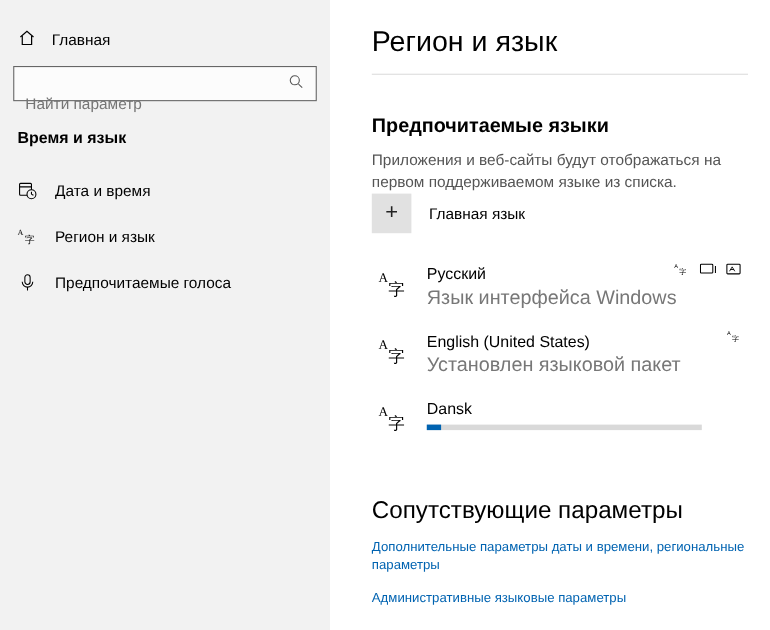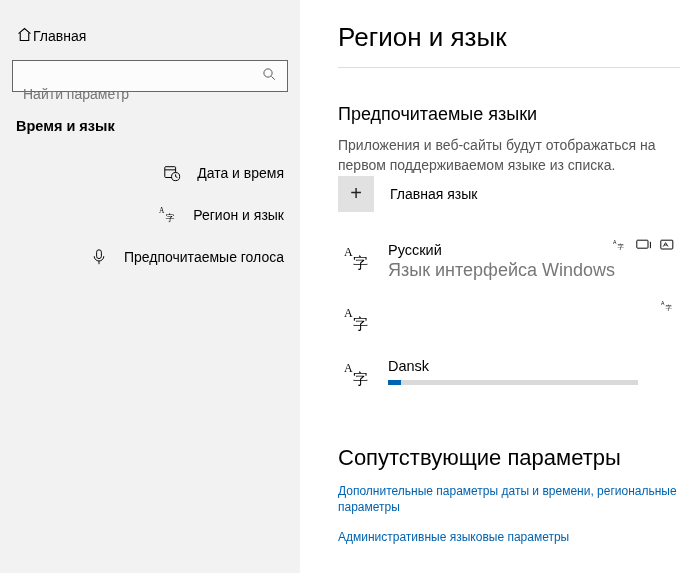--- a/index.html
+++ b/index.html
@@ -15,20 +15,21 @@
   }
   .sidebar {
     width: 300px;
     background: #f2f2f2;
     padding: 18px 10px 0 10px;
     height: 100%;
   }
   .home-row {
     display: flex;
     align-items: center;
+    gap: 14px;
     padding: 8px 6px 14px 6px;
   }
   .home-row svg { flex: 0 0 auto; }
   .search-box {
     display: flex;
     align-items: center;
     justify-content: space-between;
     border: 1px solid #666;
     background: #fcfcfc;
     padding: 6px 10px;
@@ -49,21 +50,20 @@
     font-weight: 600;
     font-size: 14.5px;
     padding: 4px 6px 18px 6px;
   }
   .side-item {
     display: flex;
     align-items: center;
     gap: 16px;
     padding: 12px 6px;
     cursor: pointer;
-    justify-content: flex-end;
   }
   .side-item .icon-slot {
     width: 18px;
     text-align: center;
     display: flex;
     justify-content: center;
   }
   .side-item .label { font-size: 14px; }
   .main {
     flex: 1;
@@ -71,21 +71,21 @@
     overflow: hidden;
   }
   .page-title {
     font-size: 26px;
     font-weight: 400;
     margin-bottom: 14px;
   }
   .hr { border-top: 1px solid #ddd; margin-bottom: 24px; }
   .section-title {
     font-size: 18px;
-    font-weight: 400;
+    font-weight: 700;
     margin-bottom: 10px;
     margin-top: 36px;
   }
   .section-desc {
     color: #555;
     line-height: 1.45;
     font-size: 14px;
   }
   .add-lang {
     display: flex;
@@ -258,20 +258,24 @@
     </div>
   </div>
 
   <div class="lang-item">
     <div class="lang-glyph">
       <svg width="28" height="28" viewBox="0 0 28 28" fill="#000">
         <text x="2" y="12" font-size="12" font-family="Segoe UI">A</text>
         <text x="11" y="24" font-size="15" font-family="Segoe UI">字</text>
       </svg>
     </div>
+    <div class="lang-body">
+      <div class="lang-name">English (United States)</div>
+      <div class="lang-sub">Установлен языковой пакет</div>
+    </div>
     <div class="lang-badges">
       <span>
         <svg width="16" height="14" viewBox="0 0 22 22" fill="#000">
           <text x="0" y="9" font-size="8">A</text>
           <text x="7" y="17" font-size="10">字</text>
         </svg>
       </span>
     </div>
   </div>
 

